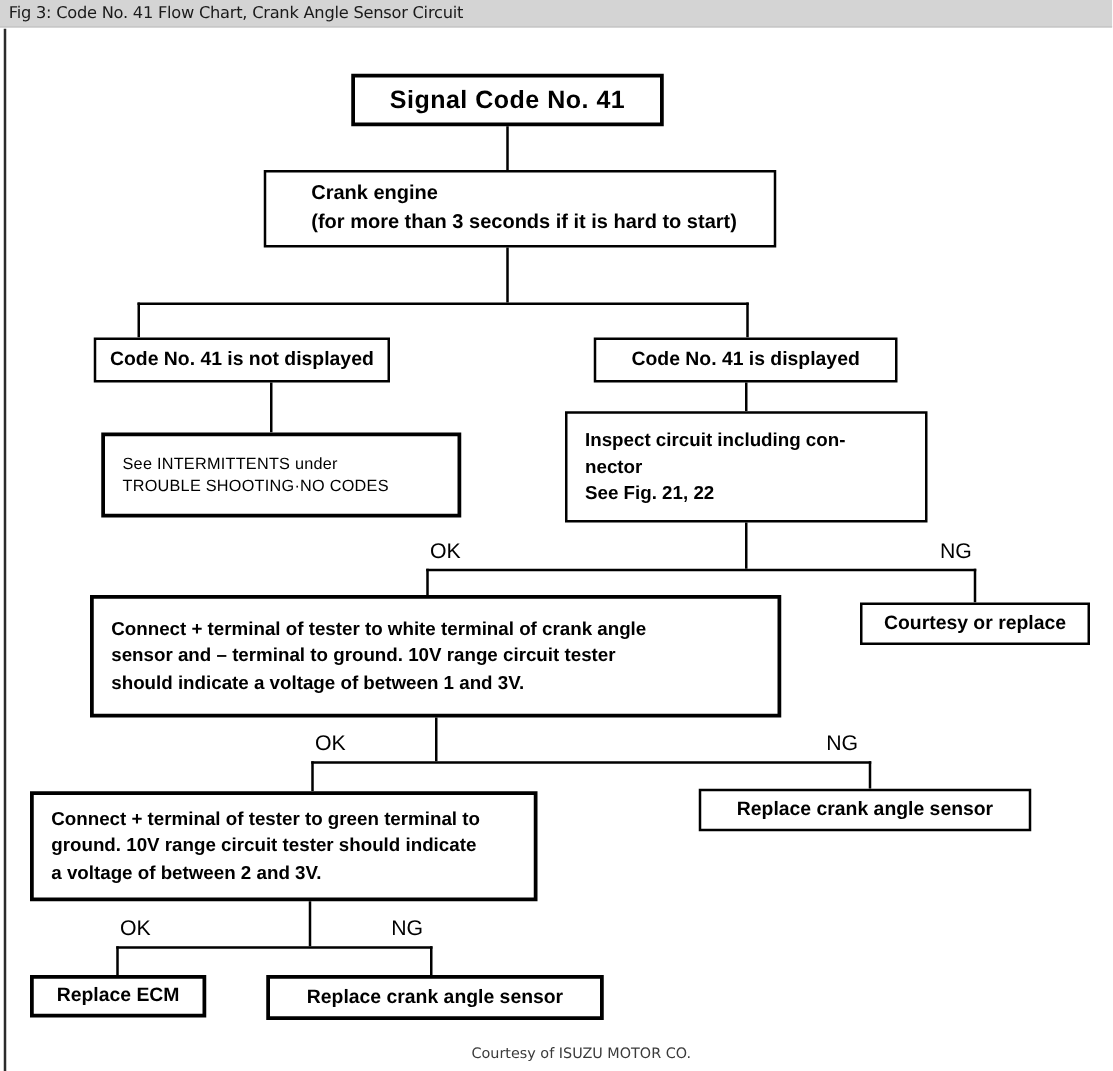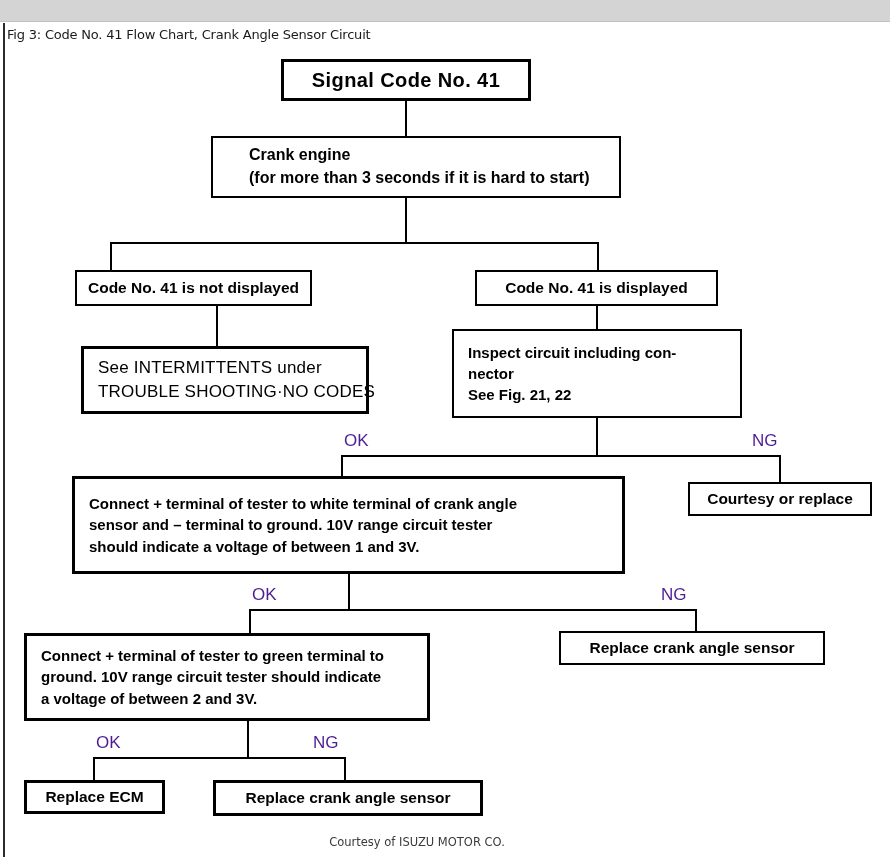--- a/index.html
+++ b/index.html
@@ -27,21 +27,20 @@
     box-sizing: border-box;
   }
   #titlebar .caption {
     position: absolute;
     left: 7px; top: 3px;
     font-size: 13px;
     color: #1a1a1a;
     font-family: "DejaVu Sans", sans-serif;
     letter-spacing: -0.2px;
     white-space: nowrap;
-    margin-top: 24px;
   }
   
   #pageedge-left {
     position: absolute;
     left: 3px; top: 23px;
     width: 2px; height: 834px;
     background: #2b2b2b;
   }
   
   #chart {
@@ -74,52 +73,53 @@
   .t-body   .ln { font-size: 15px; }
 
   .pad-l { padding-left: 14px; }
   .center { align-items: center; }
   .left { align-items: flex-start; }
 
   
   .box.light .ln {
     font-weight: normal;
     font-family: "Liberation Sans", sans-serif;
-    font-size: 17px;
+    font-size: 13px;
     letter-spacing: 0.2px;
   }
 
   
   .ln-v {
     position: absolute;
     width: 2px;
     background: #000000;
   }
   .ln-h {
     position: absolute;
     height: 2px;
     background: #000000;
   }
   
   .blabel {
     position: absolute;
     font-size: 17px;
-    color: #4c1d95;
+    color: #000000;
     white-space: nowrap;
     font-family: "Liberation Sans", sans-serif;
   }
   
   #footer {
     position: absolute;
     left: 0; top: 835px;
     width: 834px;
     text-align: center;
     font-size: 11.5px;
     color: #3a3a3a;
     font-family: "DejaVu Sans", sans-serif;
+    padding-left: 48px;
   }
 </style>
 </head>
 <body>
 
 <div id="page">
 
   <div id="titlebar">
     <div class="caption">Fig 3: Code No. 41 Flow Chart, Crank Angle Sensor Circuit</div>
   </div>

